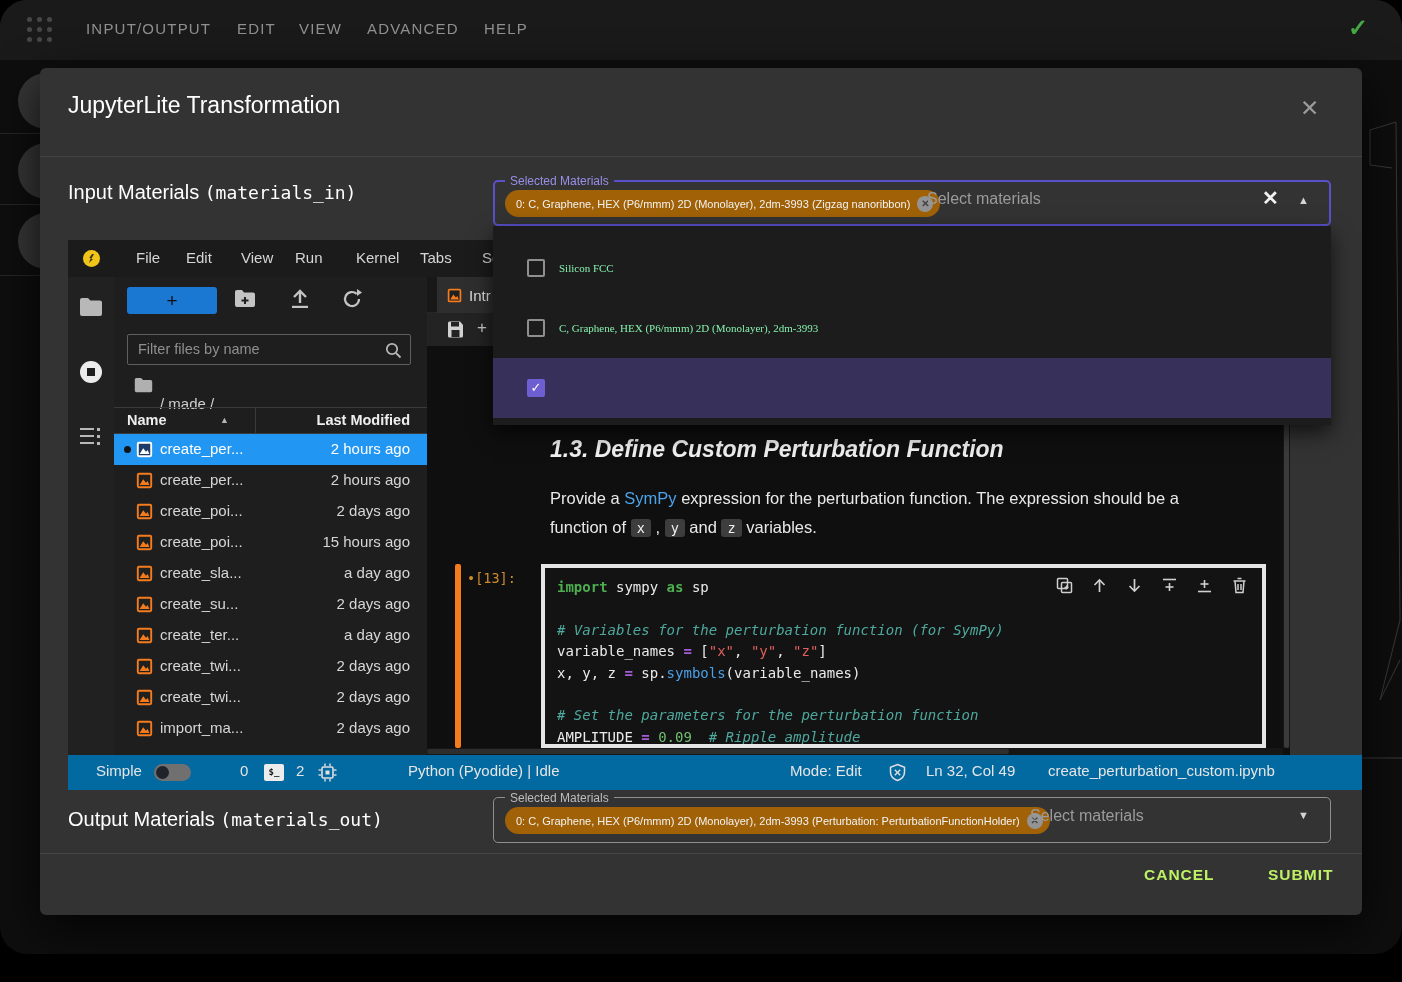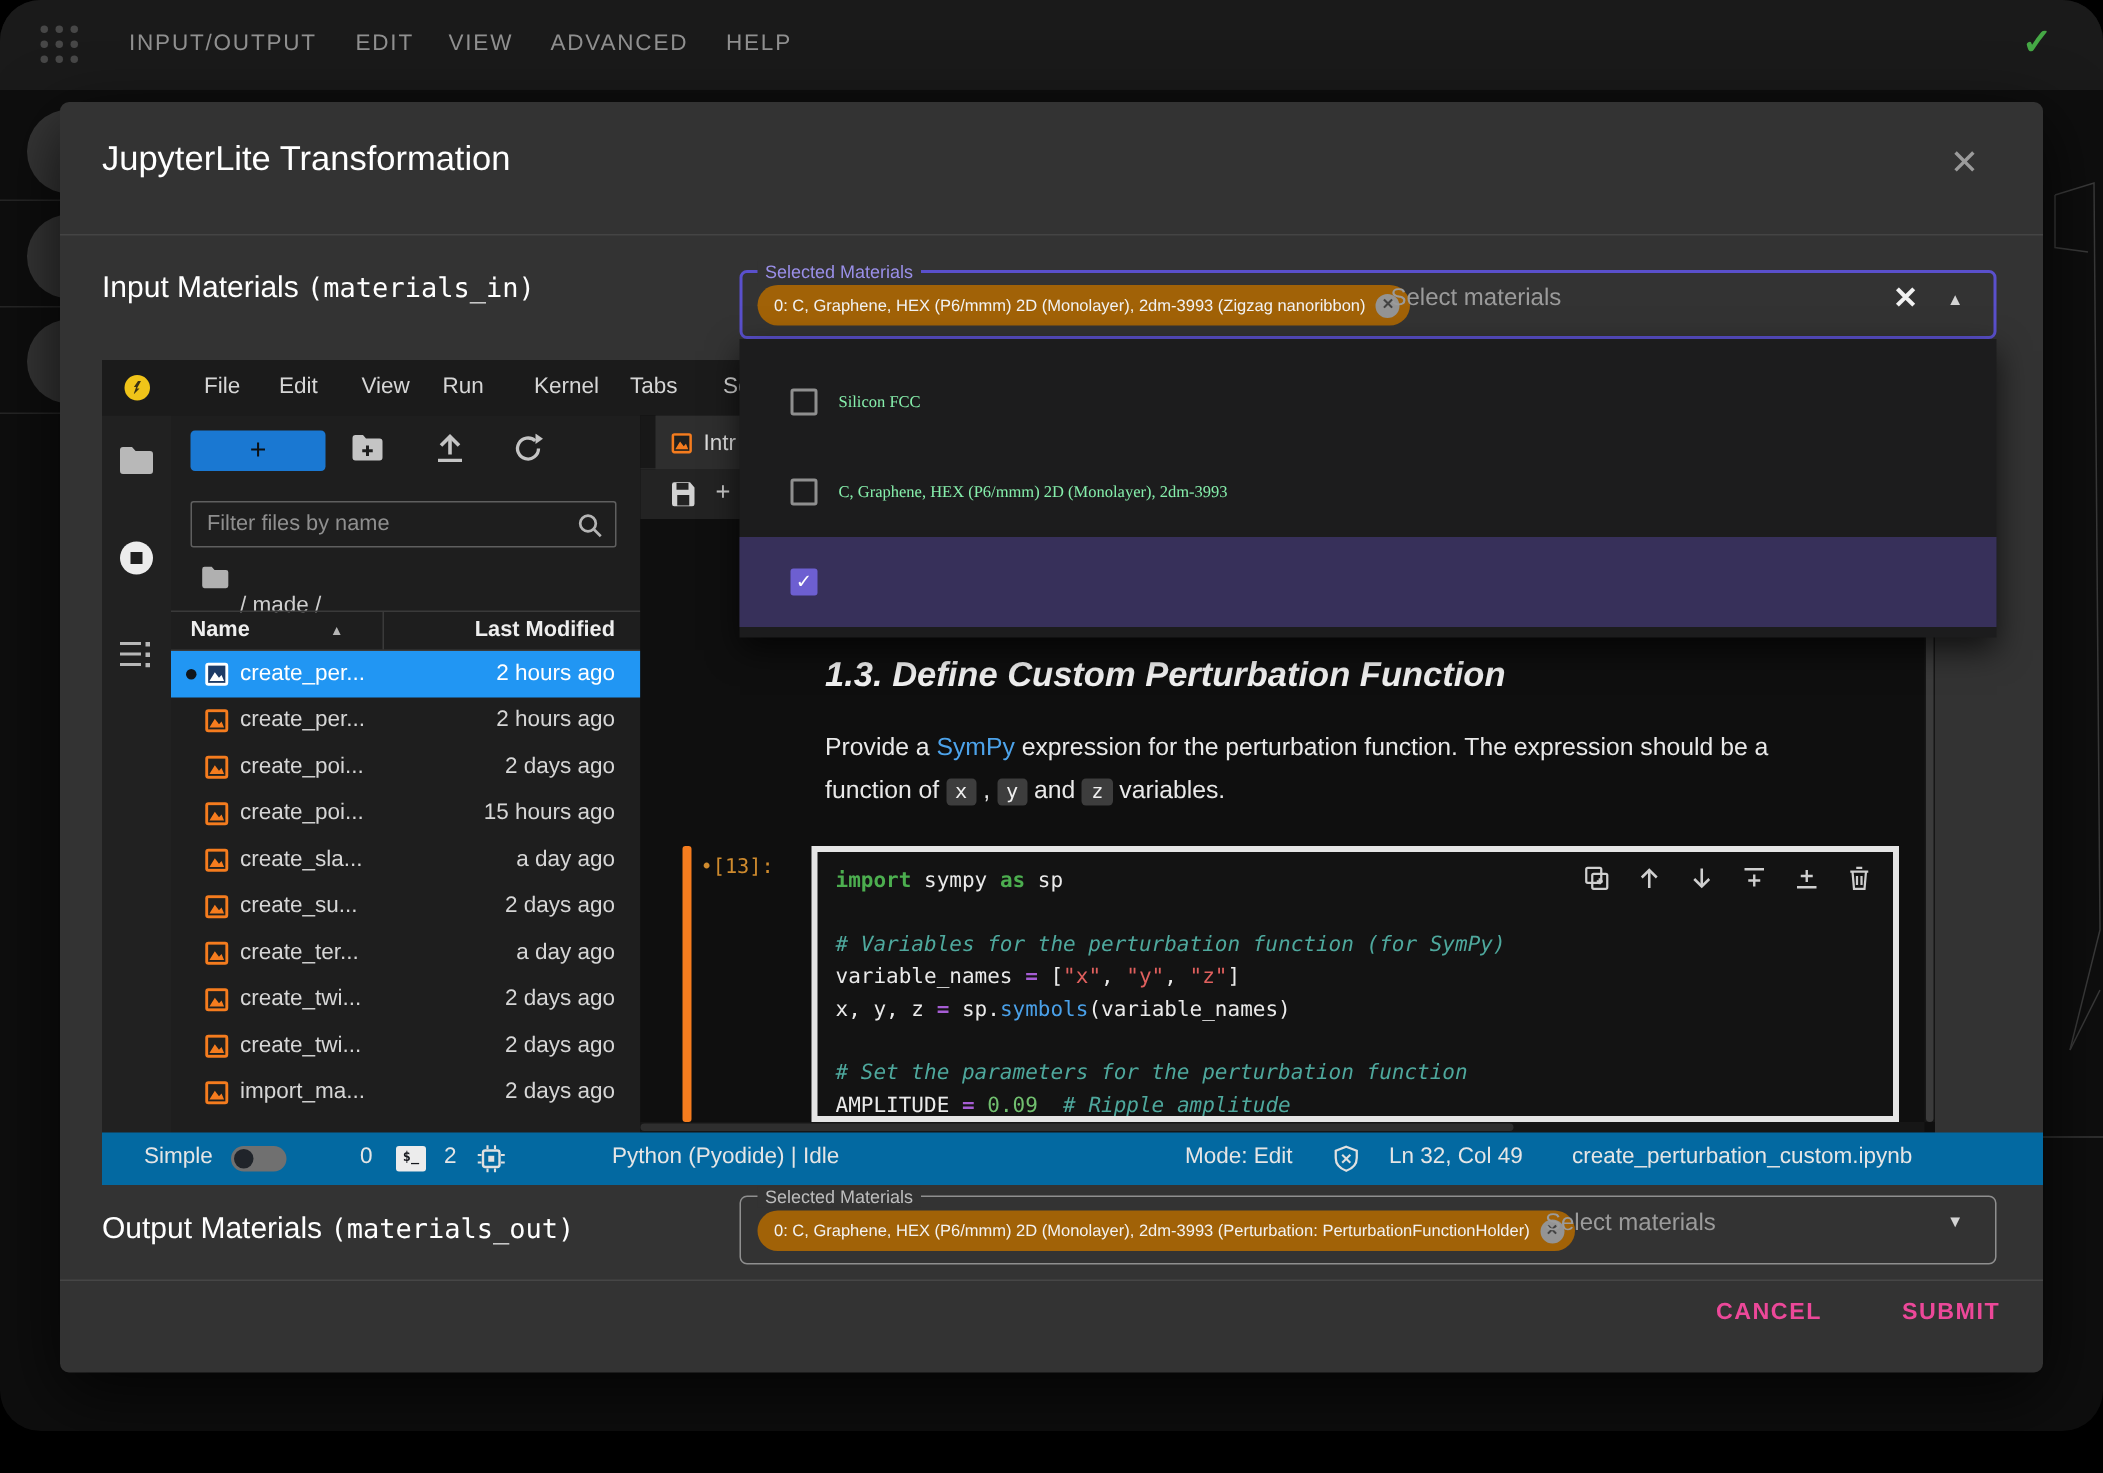--- a/index.html
+++ b/index.html
@@ -123,21 +123,21 @@
   #sbar .s{position:absolute;top:7px;}
   #sb-toggle{position:absolute;left:86px;top:9px;width:37px;height:17px;border-radius:9px;background:#707070;cursor:pointer;}
   #sb-toggle .knob{position:absolute;left:2px;top:2px;width:13px;height:13px;border-radius:50%;background:#20242a;}
   #sb-term{position:absolute;left:196px;top:9px;width:20px;height:17px;background:#ececec;border-radius:2px;
            font-family:"DejaVu Sans Mono",monospace;font-size:9px;font-weight:bold;color:#16181d;
            text-align:center;line-height:17px;}
 
   
   .footer-divider{position:absolute;left:0;top:785px;width:100%;height:1px;background:#464646;}
   .dlg-btn{position:absolute;top:797px;background:none;border:none;font-family:inherit;font-size:15.5px;
-           letter-spacing:1px;font-weight:bold;color:#ec4899;cursor:pointer;}
+           letter-spacing:1px;font-weight:bold;color:#bef264;cursor:pointer;}
 </style>
 </head>
 <body>
 
 <div id="app">
 
   <header id="topbar">
     <span class="dots">
         <i></i>
         <i></i>

